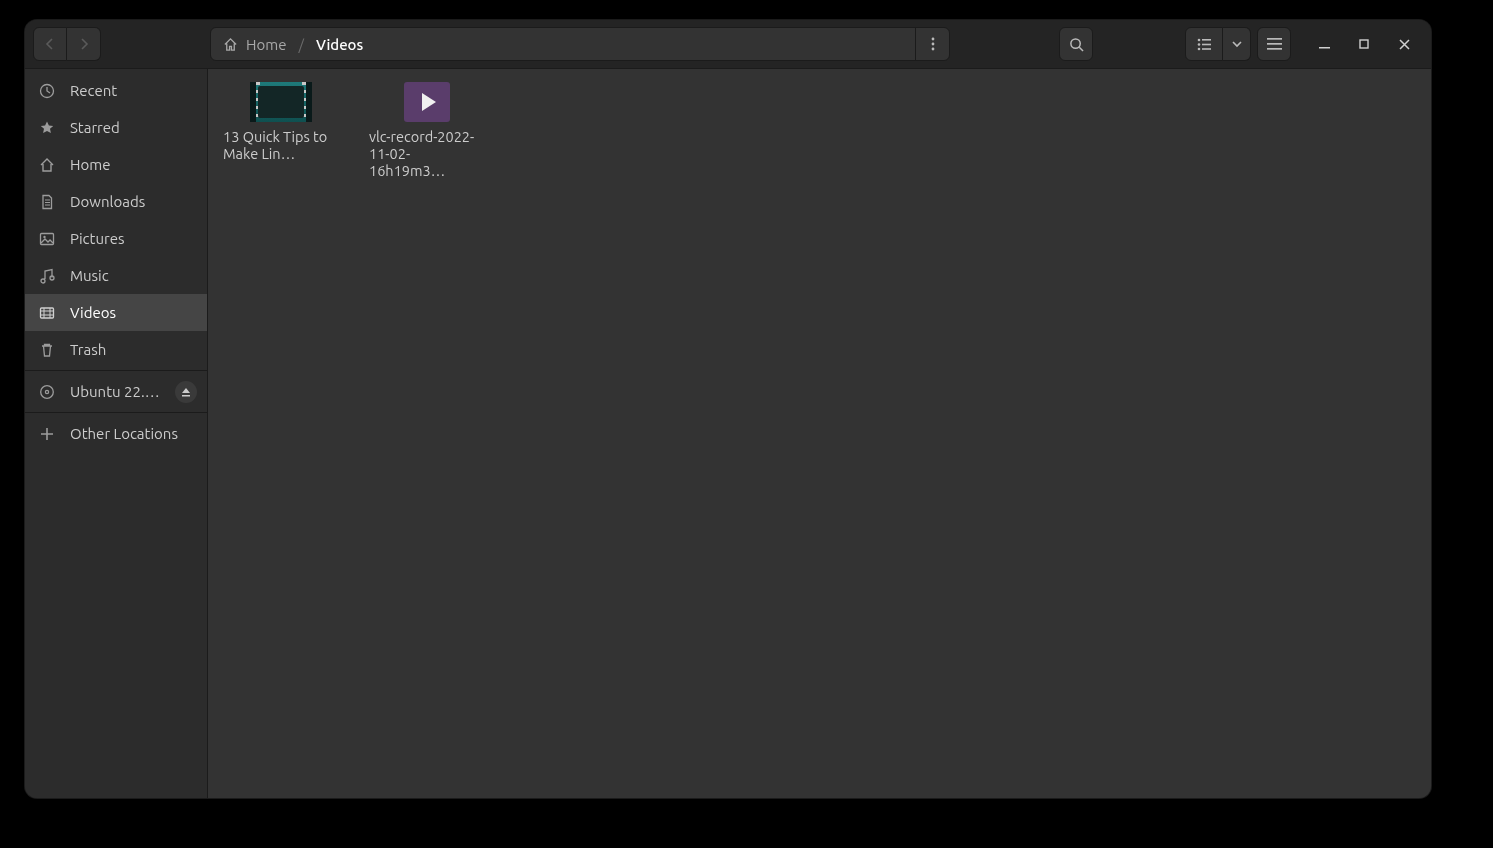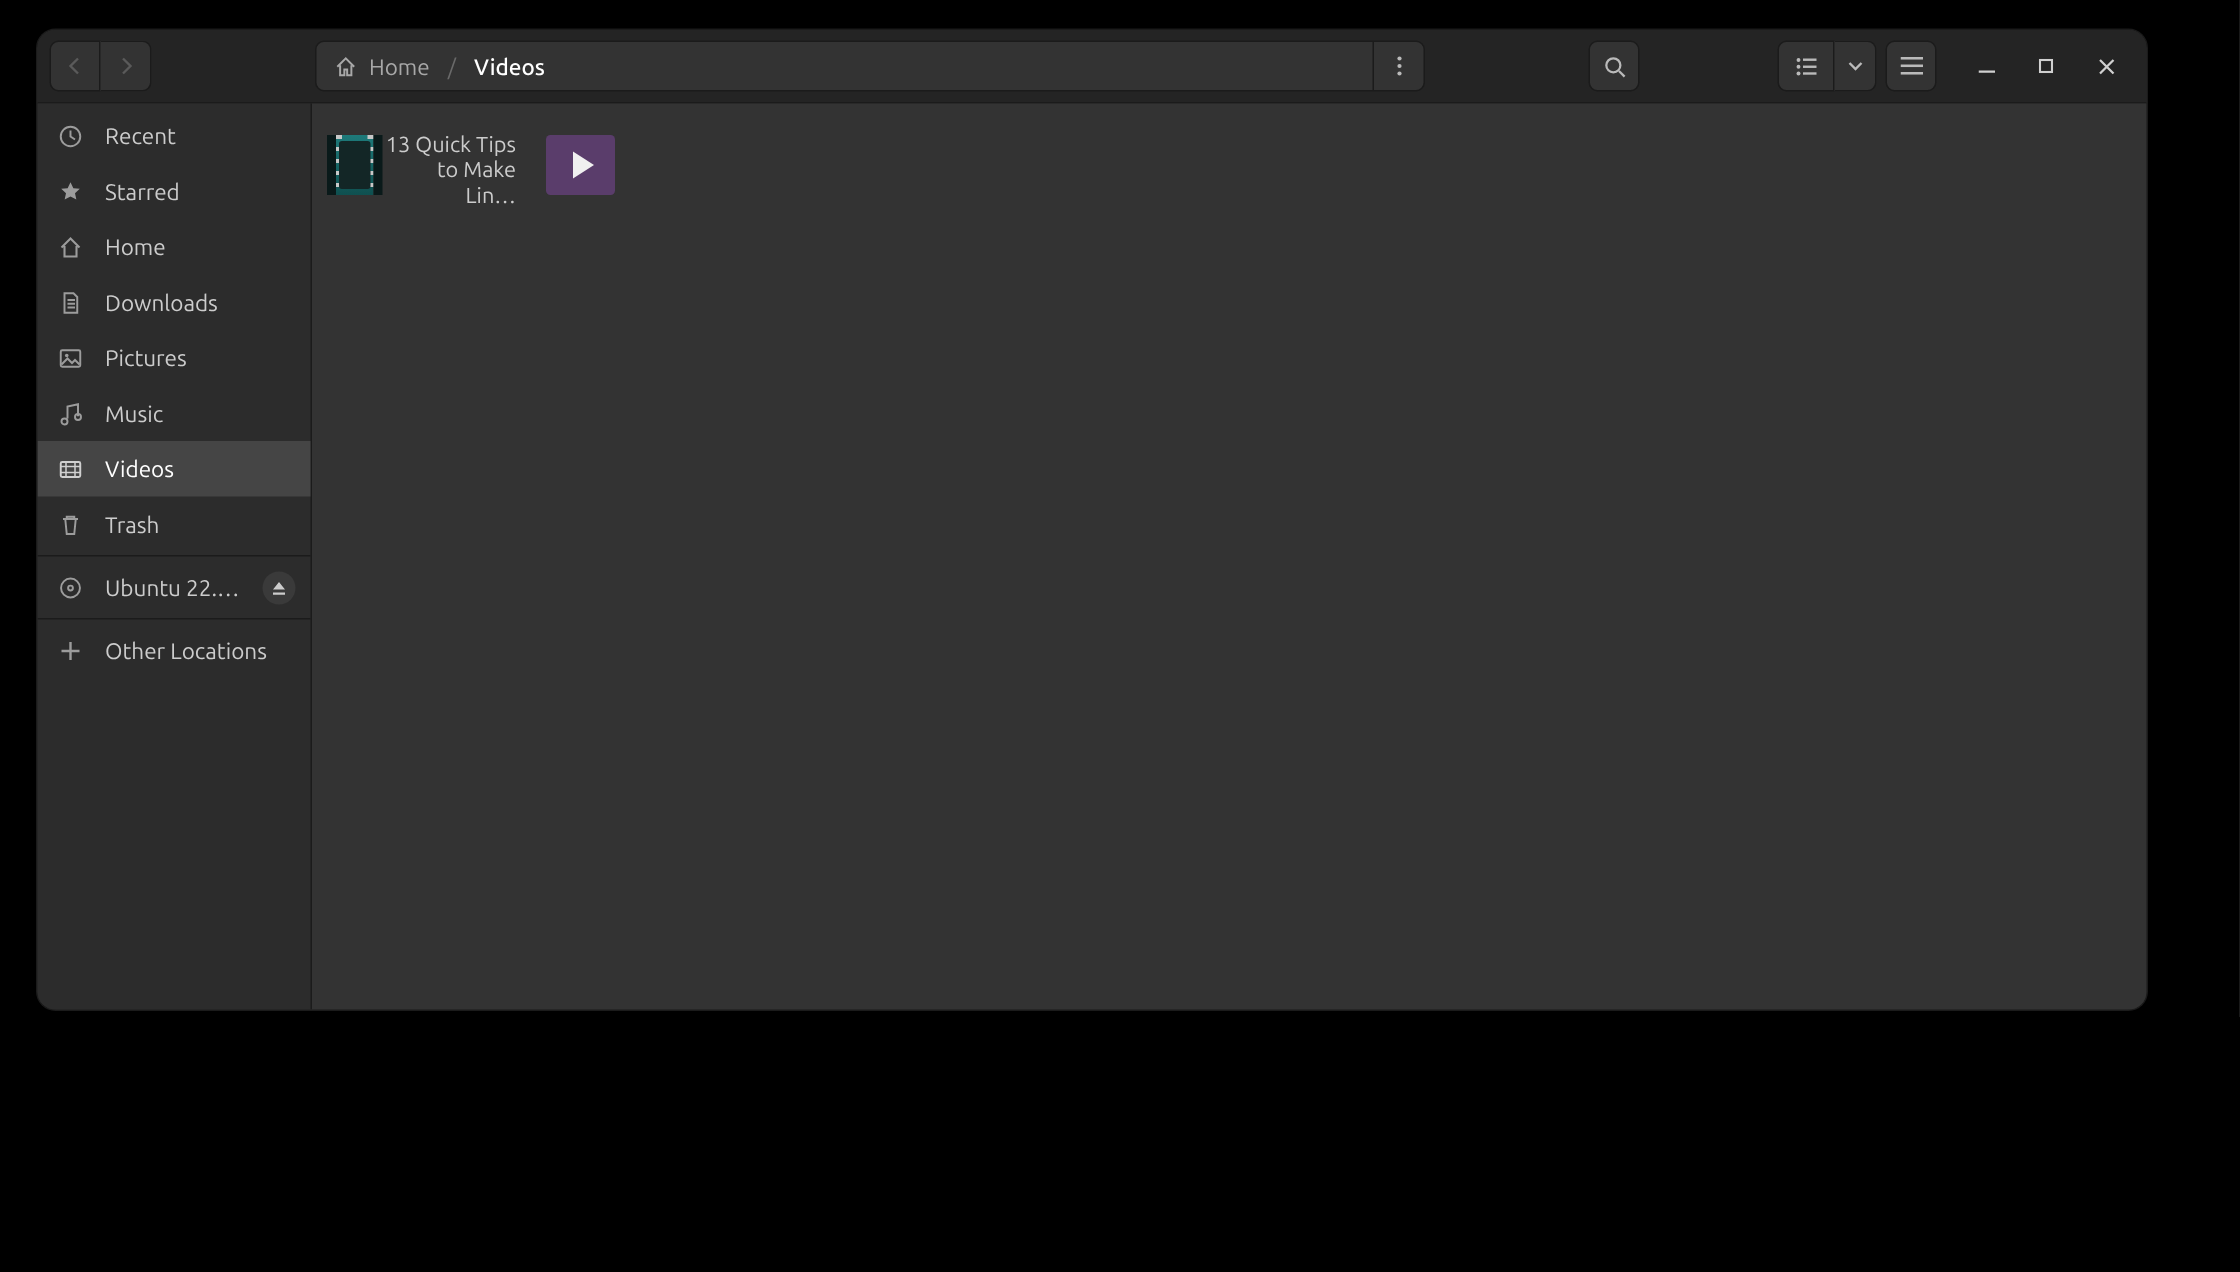--- a/index.html
+++ b/index.html
@@ -8,21 +8,21 @@
       font-family:"Ubuntu",-apple-system,BlinkMacSystemFont,sans-serif;
       width:1493px;
       height:848px;
       overflow:hidden;
       font-size:15px;
       color:#cccccc;
     }
     .window {
       position:absolute;
       left:25px; top:20px;
-      width:1406px; height:653px;
+      width:1406px; height:778px;
       background:#2c2c2c;
       border-radius:12px;
       display:flex;
       flex-direction:column;
       overflow:hidden;
       box-shadow:0 0 0 1px #1b1b1b;
     }
     
     .titlebar{
       height:49px;
@@ -114,22 +114,22 @@
       flex:1;
       background:#333333;
       padding:12px 10px;
       display:flex;
       flex-wrap:wrap;
       align-content:flex-start;
       gap:0 20px;
     }
     .file{
       width:126px;
-      display:flex;flex-direction:row;align-items:center;
-      text-align:right;
+      display:flex;flex-direction:column;align-items:center;
+      text-align:left;
     }
     .thumb{
       width:62px;height:40px;
       margin-top:1px;
       position:relative;
     }
     .thumb.film{
       background:linear-gradient(#1e7a7a,#0f5050);
       border-left:6px solid #0a1a1a;
       border-right:6px solid #0a1a1a;
@@ -380,17 +380,18 @@
 
     </div>
 
     <div class="main">
       <div class="file">
         <div class="thumb film"></div>
         <div class="fname">13 Quick Tips to Make Lin…</div>
       </div>
       <div class="file">
         <div class="thumb play"></div>
+        <div class="fname">vlc-record-2022-11-02-16h19m3…</div>
       </div>
     </div>
 
   </div>
 </div>
 
 </body></html>

